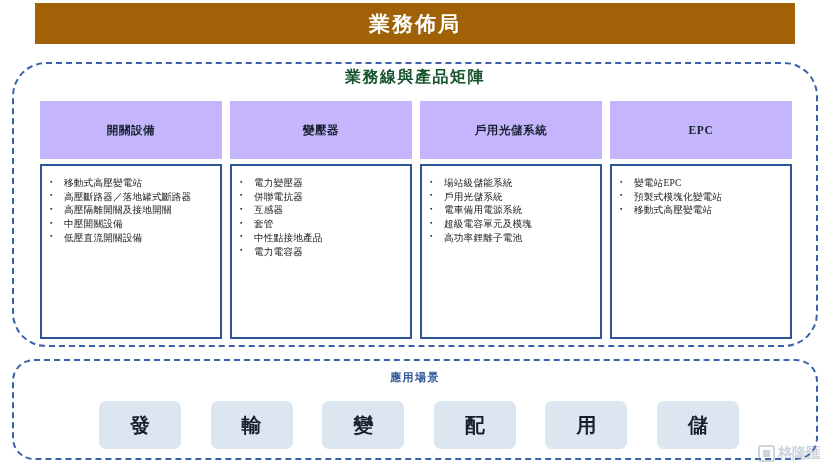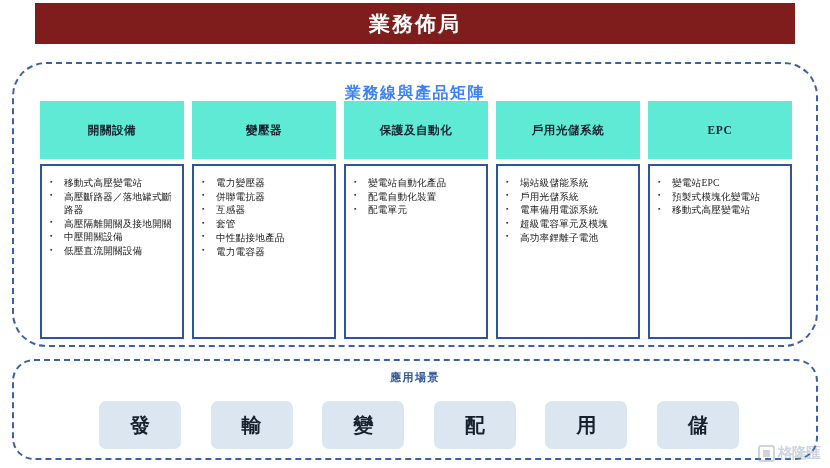--- a/index.html
+++ b/index.html
@@ -13,21 +13,21 @@
     position: relative;
   }
 
   
   .banner {
     position: absolute;
     left: 35px;
     top: 3px;
     width: 760px;
     height: 41px;
-    background: #7f1d1d;
+    background: #a16207;
     display: flex;
     align-items: center;
     justify-content: center;
   }
   .banner-title {
     color: #ffffff;
     font-size: 21px;
     font-weight: bold;
     letter-spacing: 2px;
   }
@@ -37,42 +37,42 @@
     position: absolute;
     left: 12px;
     top: 62px;
     width: 806px;
     height: 285px;
     border: 2px dashed #3B5FA8;
     border-radius: 34px;
   }
   .section-title {
     text-align: center;
-    color: #3b82f6;
+    color: #14532d;
     font-size: 16px;
     font-weight: bold;
     letter-spacing: 1.5px;
-    margin-top: 19px;
+    margin-top: 3px;
   }
 
   .columns {
     position: absolute;
     left: 26px;
     top: 37px;
     width: 752px;
     display: flex;
     gap: 8px;
   }
   .column {
     width: 116.5px;
     flex: 1 1 0;
   }
   .col-head {
     height: 58px;
-    background: #5eead4;
+    background: #c4b5fd;
     display: flex;
     align-items: center;
     justify-content: center;
     text-align: center;
     font-size: 11.5px;
     font-weight: bold;
     color: #17212E;
     letter-spacing: 0.6px;
     padding: 0 0;
   }
@@ -207,30 +207,20 @@
           <li>電力變壓器</li>
           <li>併聯電抗器</li>
           <li>互感器</li>
           <li>套管</li>
           <li>中性點接地產品</li>
           <li>電力電容器</li>
         </ul>
       </div>
     </div>
 
-    <div class="column">
-      <div class="col-head">保護及自動化</div>
-      <div class="col-body">
-        <ul class="bullets">
-          <li>變電站自動化產品</li>
-          <li>配電自動化裝置</li>
-          <li>配電單元</li>
-        </ul>
-      </div>
-    </div>
 
 
     <div class="column">
       <div class="col-head">戶用光儲系統</div>
       <div class="col-body">
         <ul class="bullets">
           <li>場站級儲能系統</li>
           <li>戶用光儲系統</li>
           <li>電車備用電源系統</li>
           <li>超級電容單元及模塊</li>

